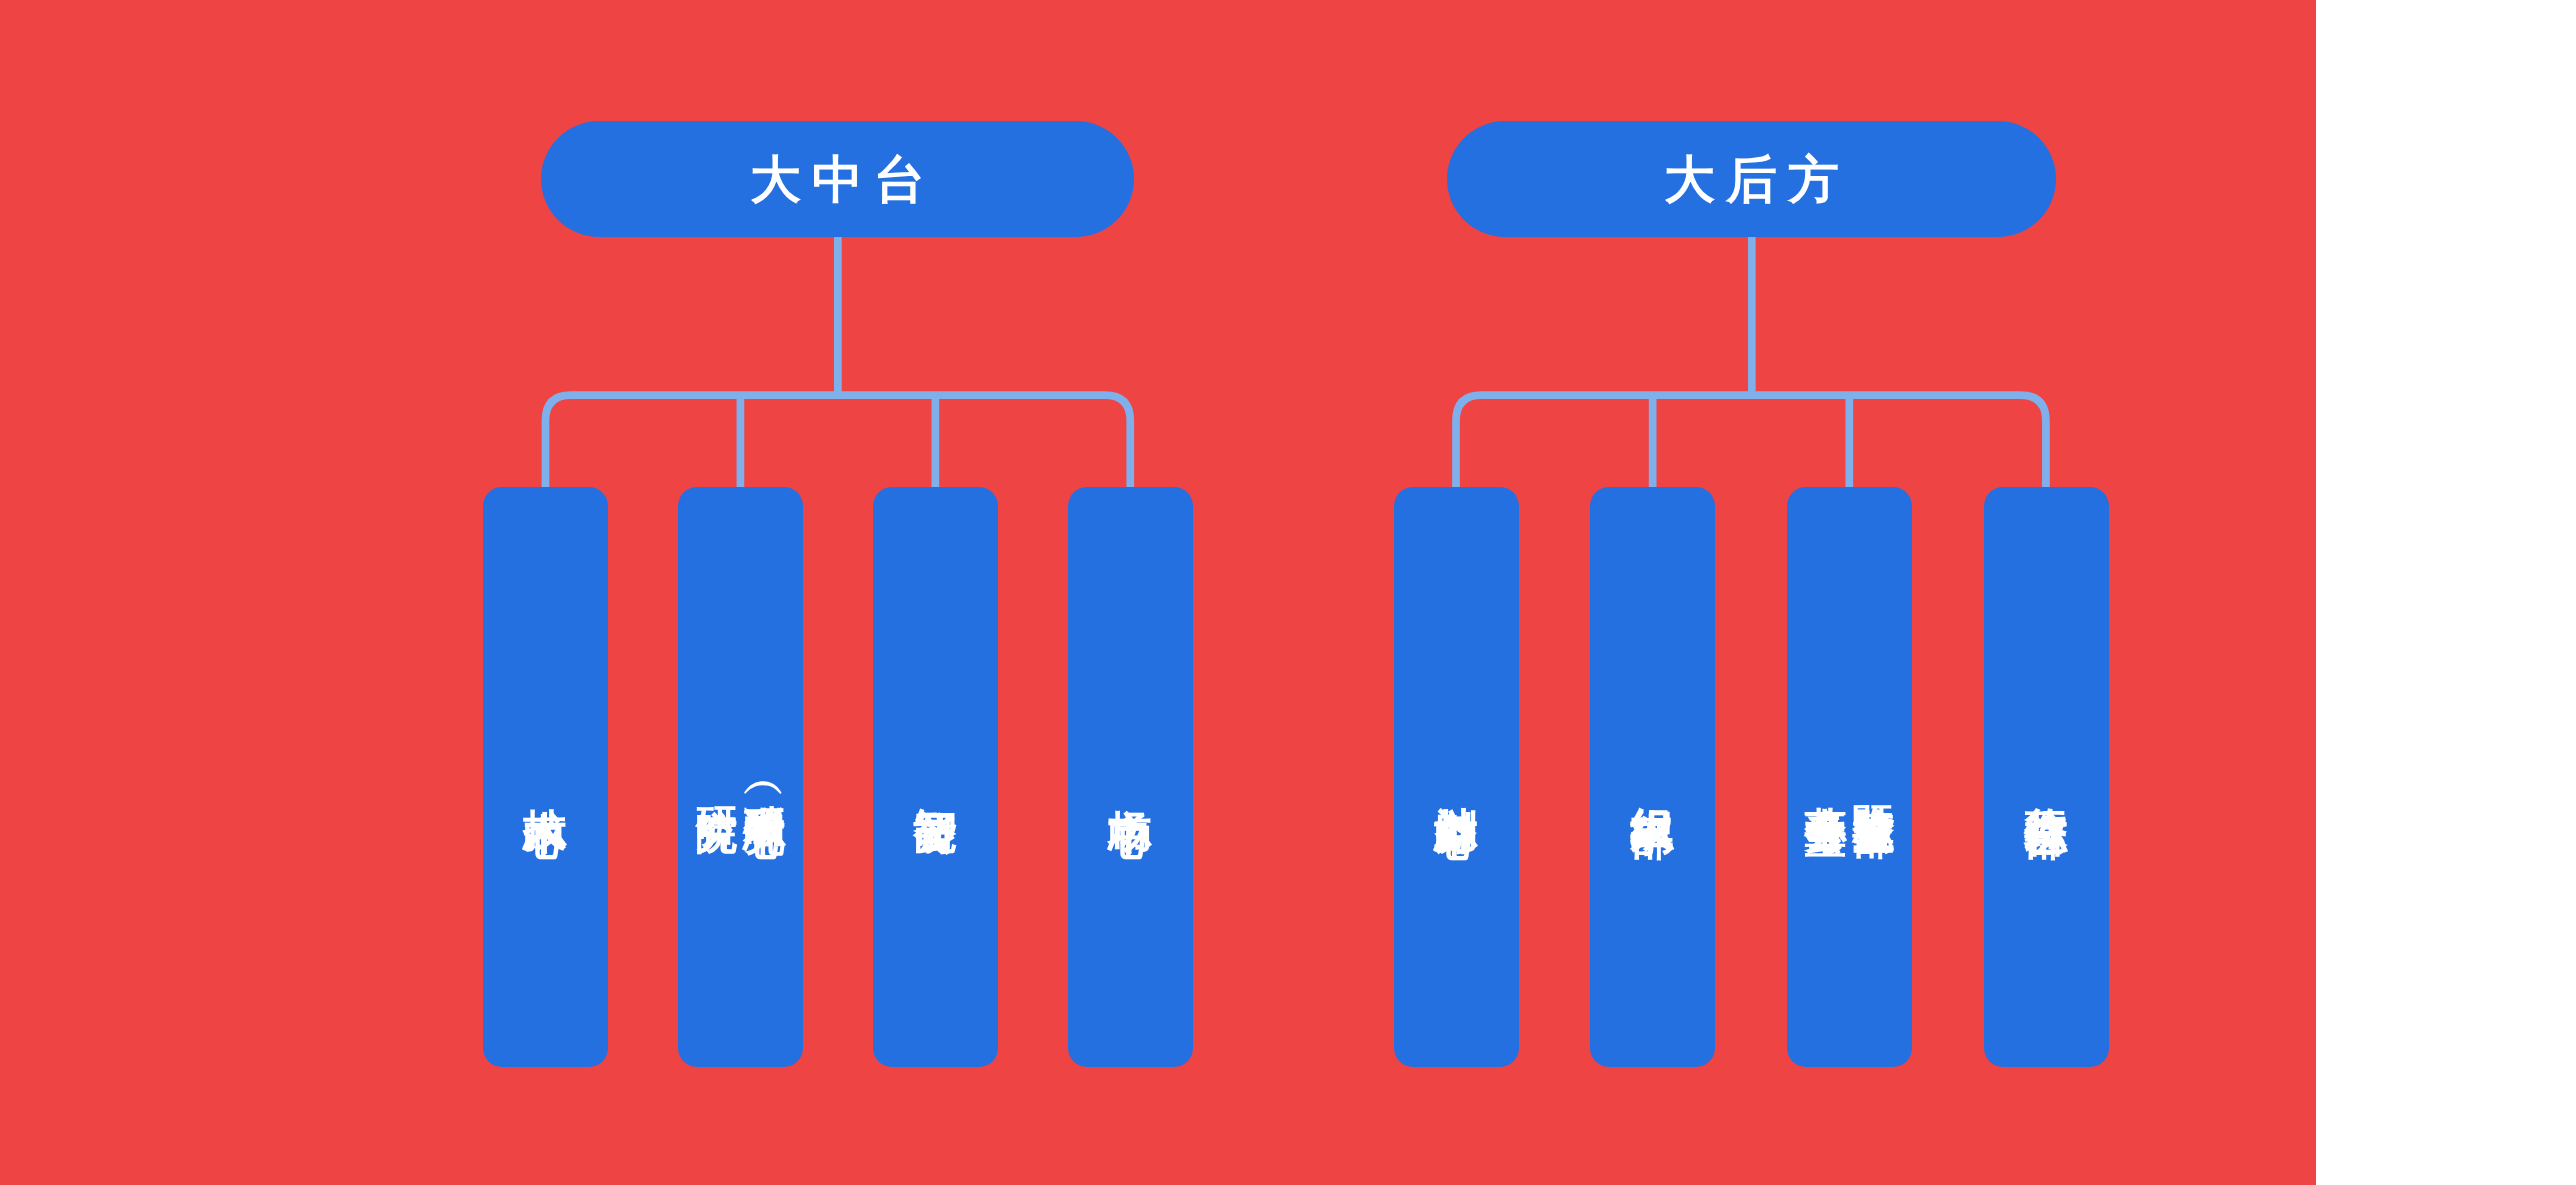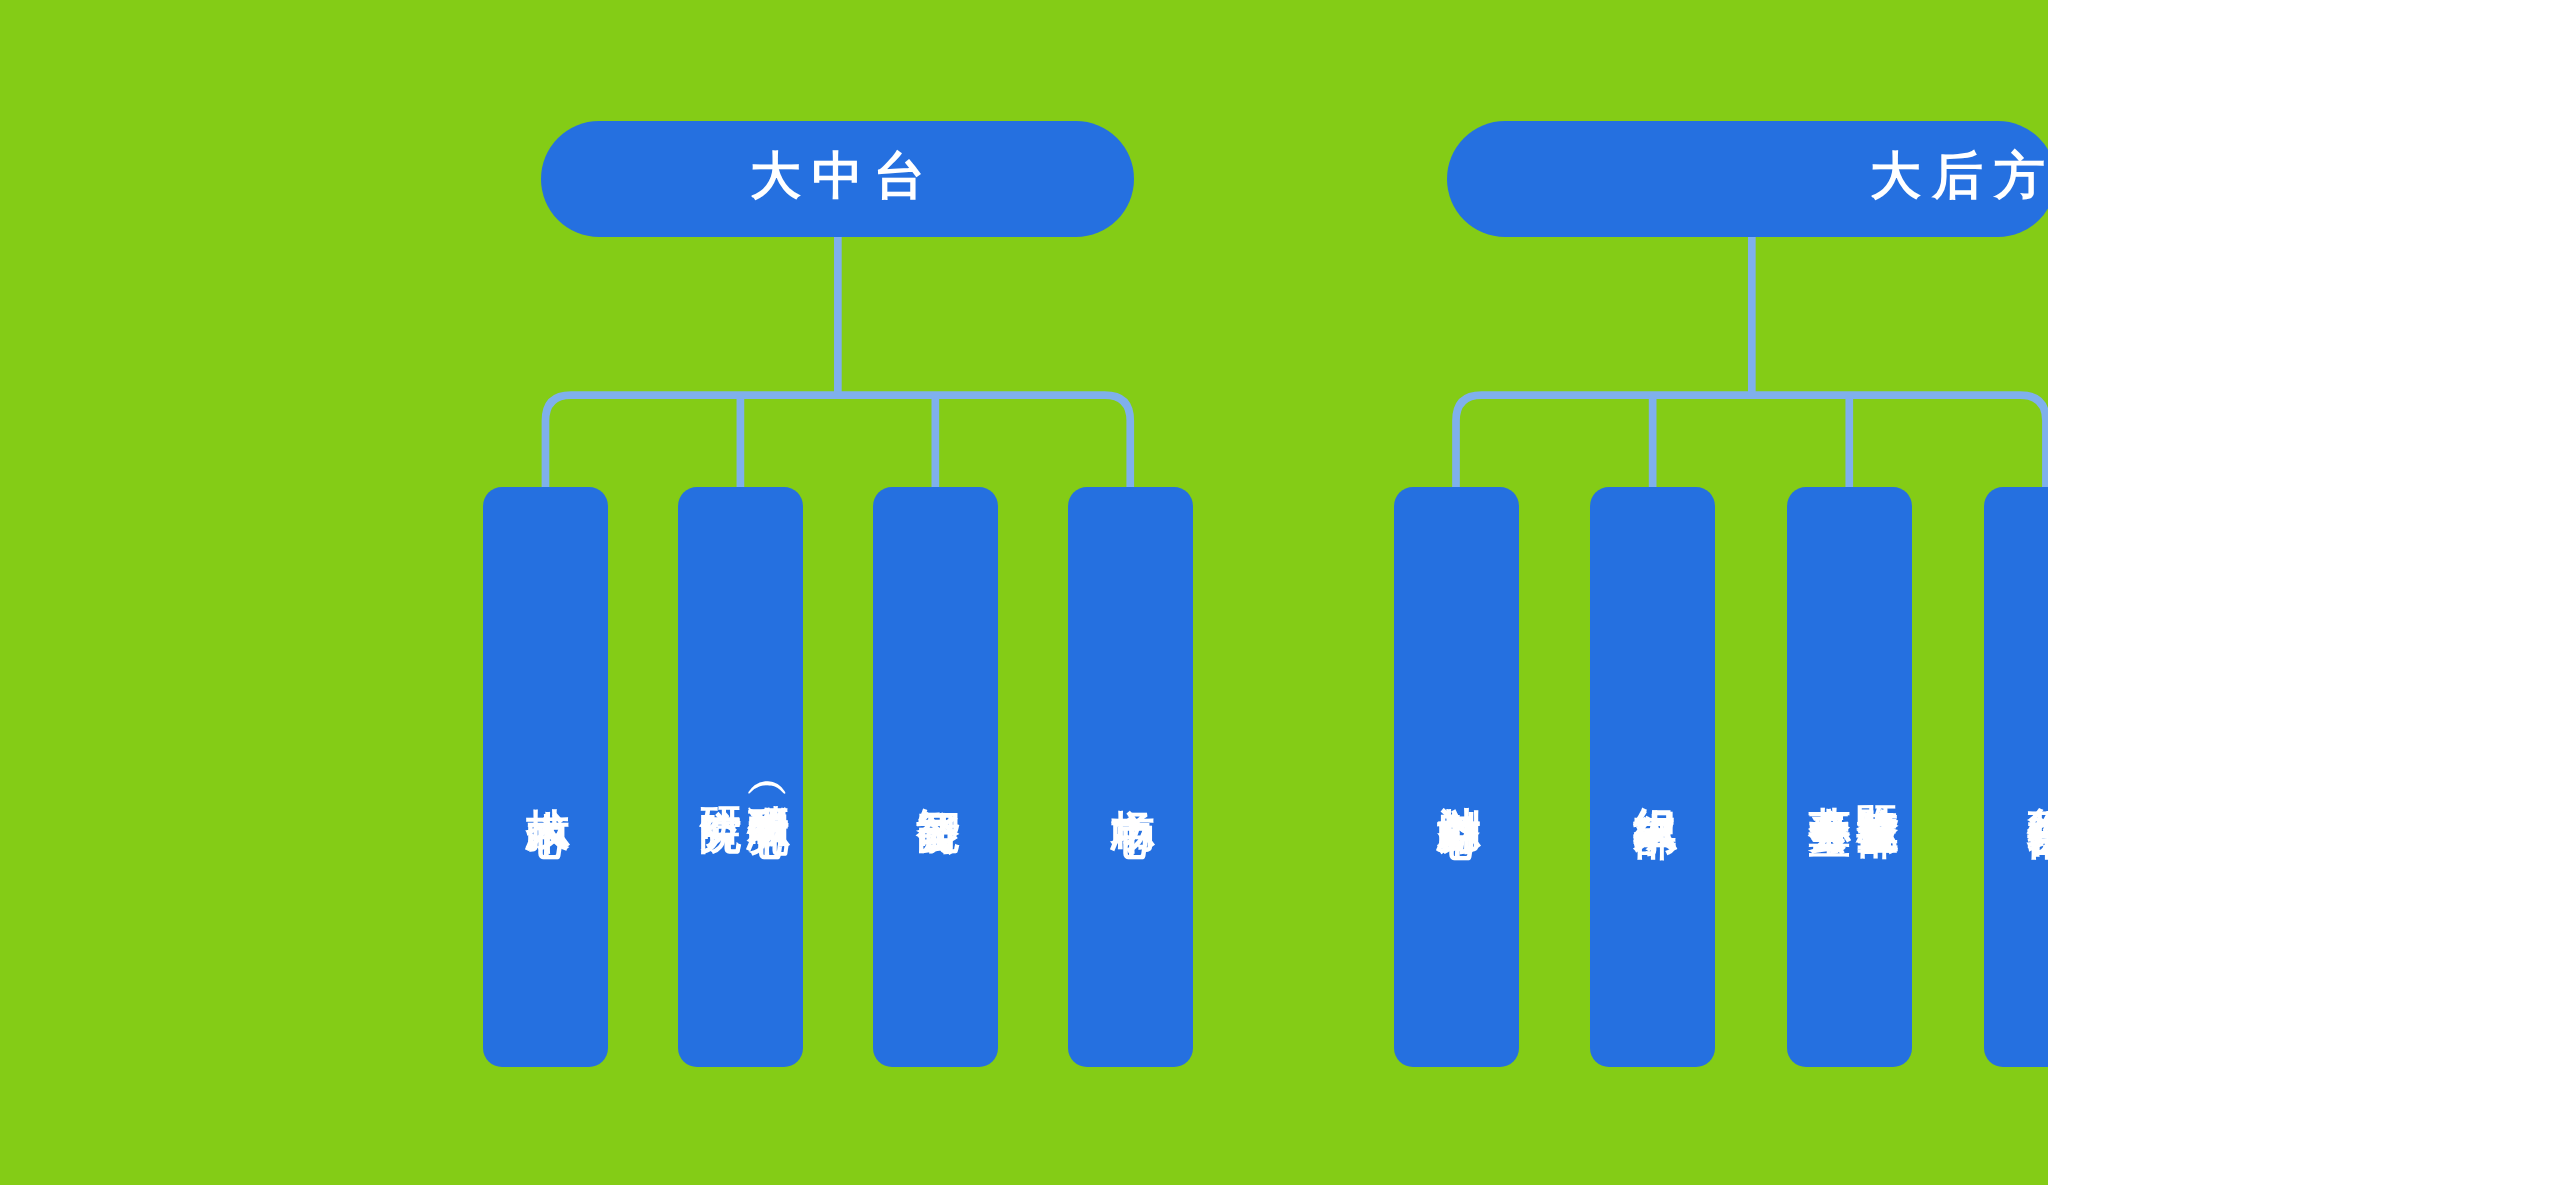--- a/index.html
+++ b/index.html
@@ -5,25 +5,24 @@
   html, body {
     margin: 0;
     padding: 0;
     background: #ffffff;
   }
   body {
     font-family: "Liberation Sans", "DejaVu Sans", sans-serif;
   }
   #canvas {
     position: relative;
-    width: 2048px;
+    width: 2316px;
     height: 1186px;
-    background: #84cc16;
+    background: #ef4444;
     overflow: hidden;
-    font-family: Liberation Mono, monospace;
   }
   
   #wires {
     position: absolute;
     left: 0;
     top: 0;
     width: 2576px;
     height: 1186px;
     pointer-events: none;
   }
@@ -117,21 +116,21 @@
   </div>
 
   <div class="card" style="left:873px;">
     <span class="vcol">智能公司</span>
   </div>
 
   <div class="card" style="left:1068px;">
     <span class="vcol">市场中心</span>
   </div>
 
-  <div class="pill" style="left:1447px; top:121px; width:609px;justify-content:flex-end;">
+  <div class="pill" style="left:1447px; top:121px; width:609px;">
     <span class="pill-label">大后方</span>
   </div>
 
   <div class="card" style="left:1394px;">
     <span class="vcol">计划财务中心</span>
   </div>
 
   <div class="card" style="left:1590px;">
     <span class="vcol">组织人事部</span>
   </div>

